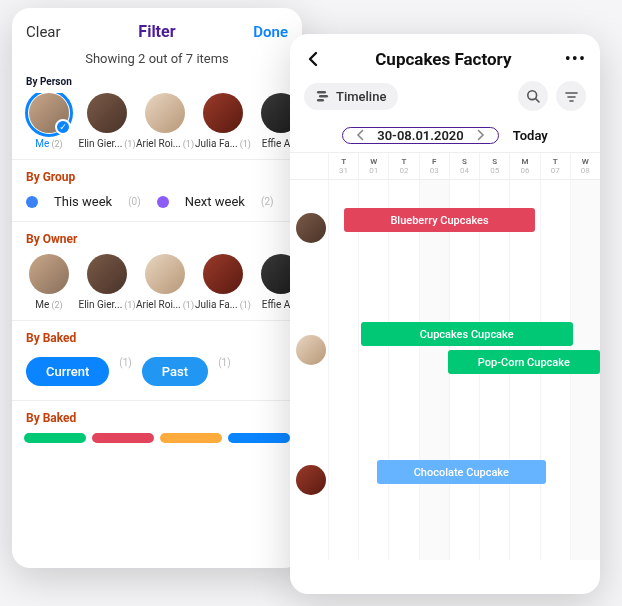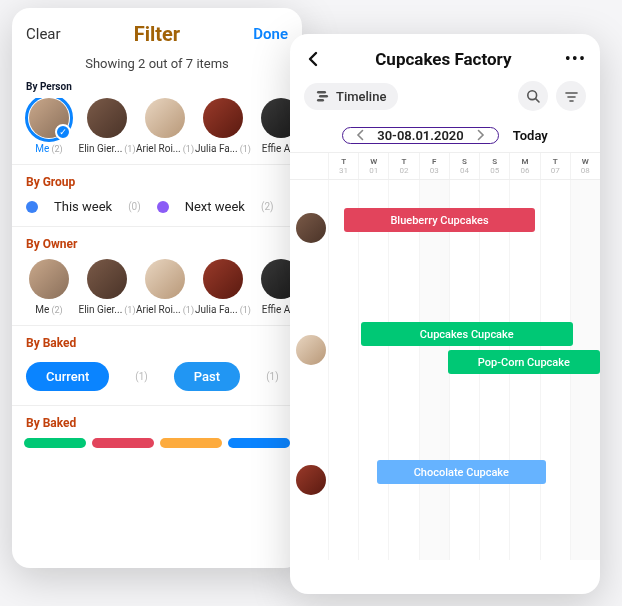--- a/index.html
+++ b/index.html
@@ -3,41 +3,41 @@
 <meta charset="utf-8">
 <style>
 *{box-sizing:border-box;margin:0;padding:0;font-family:-apple-system,BlinkMacSystemFont,"Segoe UI",Roboto,sans-serif}
 body{background:#f5f5f7;width:622px;height:606px;position:relative;overflow:hidden}
 .phone{position:absolute;background:#fff;border-radius:18px;box-shadow:0 10px 40px rgba(0,0,0,.18);overflow:hidden}
 .filter-phone{left:12px;top:8px;width:290px;height:560px}
 .timeline-phone{left:290px;top:34px;width:310px;height:560px}
 
 .fh{display:flex;align-items:center;justify-content:space-between;padding:14px 14px 6px}
 .fh .clear{color:#333;font-size:15px}
-.fh .title{font-weight:700;font-size:20px;color:#a16207}
+.fh .title{font-weight:700;font-size:16px;color:#4c1d95}
 .fh .done{color:#0a84ff;font-weight:600;font-size:15px}
 .showing{text-align:center;font-size:13px;color:#444;padding:4px 0 10px}
 .section-label{font-size:12px;font-weight:700;color:#c2410c;padding:10px 14px 8px;border-top:1px solid #eee}
 .byperson{color:#0f172a;font-size:10px;font-weight:700;padding:0 14px 6px}
 .avatars{display:flex;gap:8px;padding:0 12px 10px;overflow:hidden}
 .av{display:flex;flex-direction:column;align-items:center;width:50px;flex-shrink:0}
 .av .circ{width:40px;height:40px;border-radius:50%;background:linear-gradient(135deg,#b0a090,#8a6f5a);position:relative}
 .av.sel .circ{outline:3px solid #0a84ff;outline-offset:1px}
 .av.sel .chk{position:absolute;right:-2px;bottom:-2px;width:16px;height:16px;background:#0a84ff;border:2px solid #fff;border-radius:50%;display:flex;align-items:center;justify-content:center;color:#fff;font-size:9px}
 .av .nm{font-size:10px;color:#333;margin-top:5px;white-space:nowrap;overflow:hidden;text-overflow:ellipsis;max-width:50px}
 .av.me .nm{color:#0a84ff}
 .av .cnt{font-size:9px;color:#aaa}
 .av .nmrow{display:flex;gap:2px;align-items:baseline}
 .groups{display:flex;gap:16px;padding:2px 14px 12px}
 .grp{display:flex;align-items:center;gap:16px;font-size:13px;color:#222}
 .dot{width:12px;height:12px;border-radius:50%}
 .dot.blue{background:#3b82f6}
 .dot.purple{background:#8b5cf6}
 .gcnt{font-size:10px;color:#bbb}
-.pills{display:flex;gap:26px;padding:4px 14px 14px;align-items:center}
+.pills{display:flex;gap:10px;padding:4px 14px 14px;align-items:flex-start}
 .pill{border-radius:18px;padding:7px 20px;font-size:13px;color:#fff;font-weight:500}
 .pill.cur{background:#0a84ff}
 .pill.past{background:#2196f3}
 .pcnt{font-size:10px;color:#bbb}
 .colorbars{display:flex;gap:6px;padding:0 12px;height:16px}
 .cb{flex:1;height:10px;border-radius:5px}
 .cb.g{background:#00c875}.cb.r{background:#e2445c}.cb.o{background:#fdab3d}.cb.b{background:#0a84ff}
 
 .th{display:flex;align-items:center;padding:14px 14px 6px;gap:10px}
 .back{width:18px;height:18px;display:flex;align-items:center;justify-content:center}

